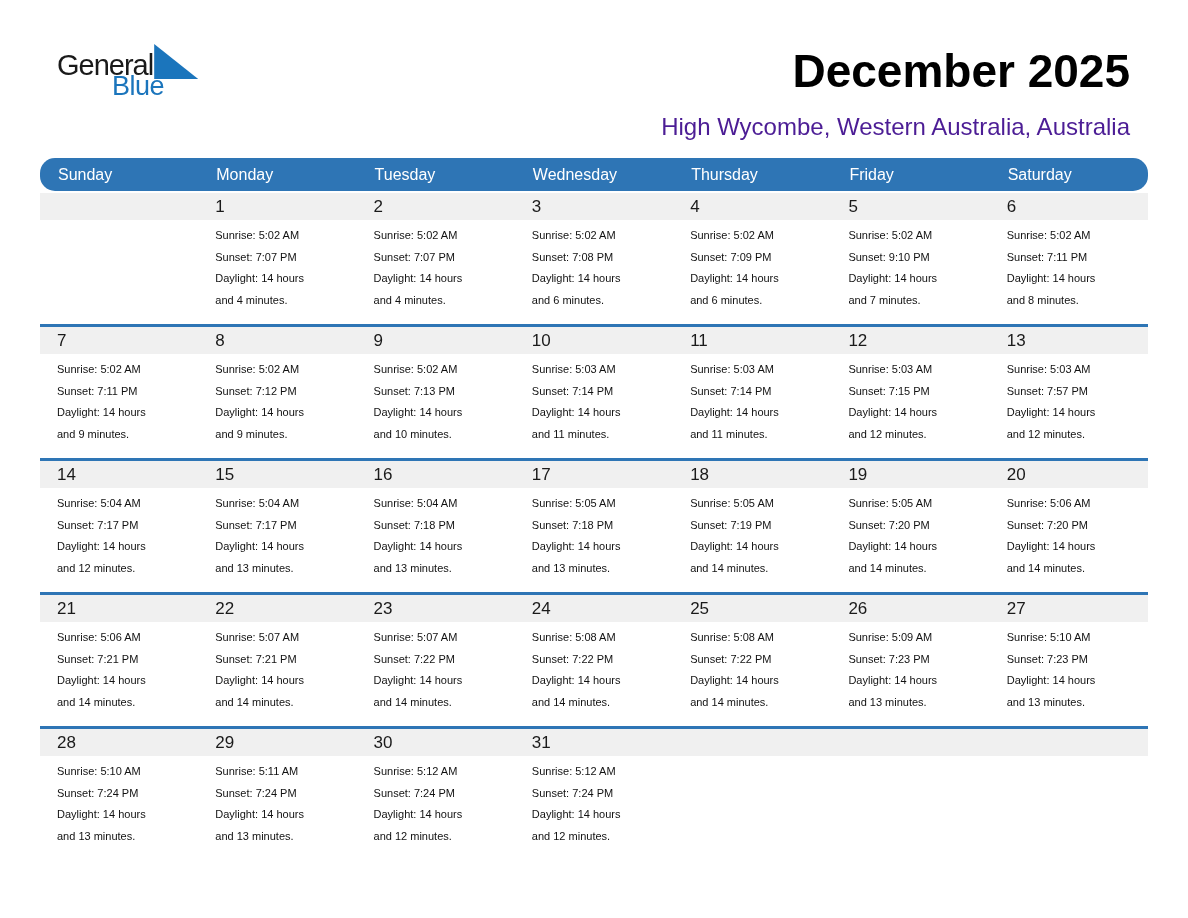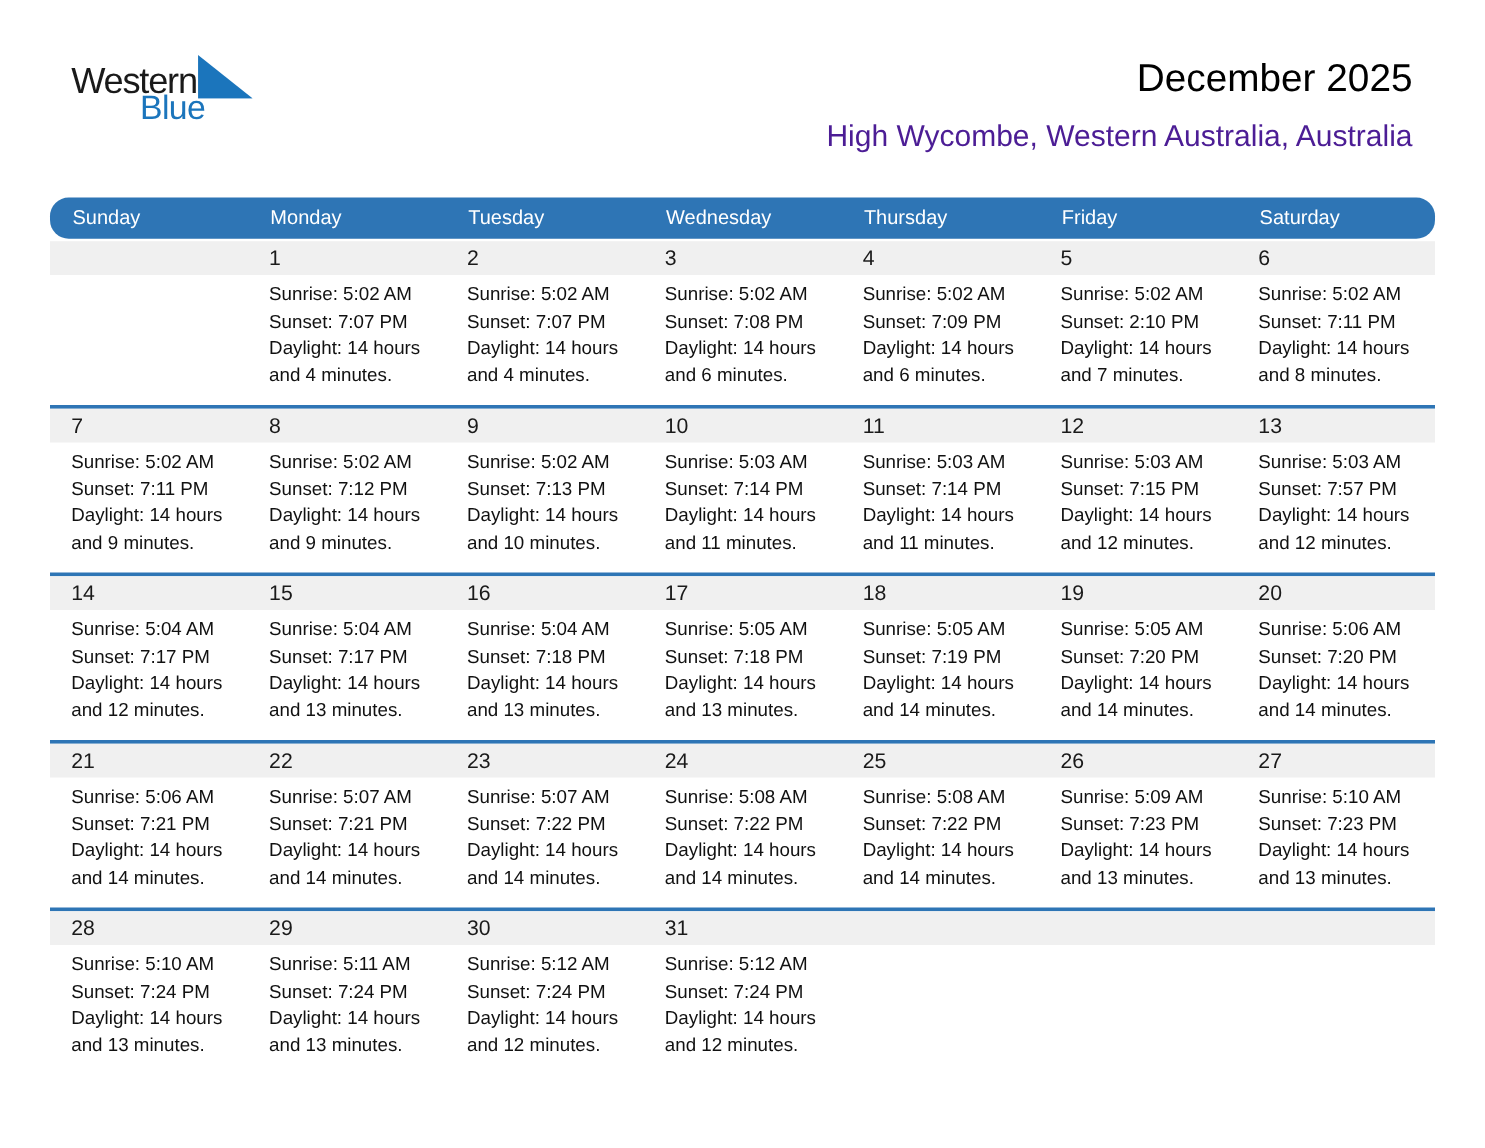--- a/index.html
+++ b/index.html
@@ -31,21 +31,21 @@
   .logo-triangle{
     width:44px;height:35px;margin-left:1px;margin-bottom:1px;
     background:var(--logo-blue);
     clip-path:polygon(0 0,100% 100%,0 100%);
   }
   .logo-blue{
     font-size:27px;letter-spacing:-0.5px;color:var(--logo-blue);
     margin-top:-7px;margin-left:55px;font-weight:400;
   }
   .title-block{flex:1;text-align:right;padding-right:18px;padding-top:2px;}
-  .page-title{font-size:31px;font-weight:400;color:#000;line-height:1.1;}
+  .page-title{font-size:46px;font-weight:700;color:#000;line-height:1.1;}
   .page-subtitle{font-size:24px;font-weight:400;color:#4c1d95;margin-top:16px;}
 
   
   .calendar{margin:0 40px;width:1108px;}
   .day-header-row{
     display:flex;height:33px;align-items:center;
     background:var(--header-blue);
     border-radius:15px;
   }
   .day-header-cell{
@@ -56,32 +56,32 @@
   .week-row{border-top:3px solid var(--header-blue);}
   .week-row:first-child{border-top:none;}
   .band-row{
     display:flex;height:27px;align-items:center;
     background:var(--band-gray);
   }
   .band-cell{flex:1;padding-left:17px;font-size:17px;color:#1a1a1a;}
   .body-row{display:flex;}
   .body-cell{
     flex:1;padding:5px 6px 13px 17px;
-    font-size:15px;line-height:21.5px;color:#111;
+    font-size:11px;line-height:21.5px;color:#111;
   }
 </style>
 </head>
 <body>
 
 <div class="page">
 
   <div class="topbar">
     <div class="logo">
       <div class="logo-line1">
-        <span class="logo-general">Western</span>
+        <span class="logo-general">General</span>
         <span class="logo-triangle"></span>
       </div>
       <div class="logo-blue">Blue</div>
     </div>
     <div class="title-block">
       <div class="page-title">December 2025</div>
       <div class="page-subtitle">High Wycombe, Western Australia, Australia</div>
     </div>
   </div>
 
@@ -127,21 +127,21 @@
               <div class="line">and 6 minutes.</div>
             </div>
             <div class="body-cell">
               <div class="line">Sunrise: 5:02 AM</div>
               <div class="line">Sunset: 7:09 PM</div>
               <div class="line">Daylight: 14 hours</div>
               <div class="line">and 6 minutes.</div>
             </div>
             <div class="body-cell">
               <div class="line">Sunrise: 5:02 AM</div>
-              <div class="line">Sunset: 2:10 PM</div>
+              <div class="line">Sunset: 9:10 PM</div>
               <div class="line">Daylight: 14 hours</div>
               <div class="line">and 7 minutes.</div>
             </div>
             <div class="body-cell">
               <div class="line">Sunrise: 5:02 AM</div>
               <div class="line">Sunset: 7:11 PM</div>
               <div class="line">Daylight: 14 hours</div>
               <div class="line">and 8 minutes.</div>
             </div>
           </div>

